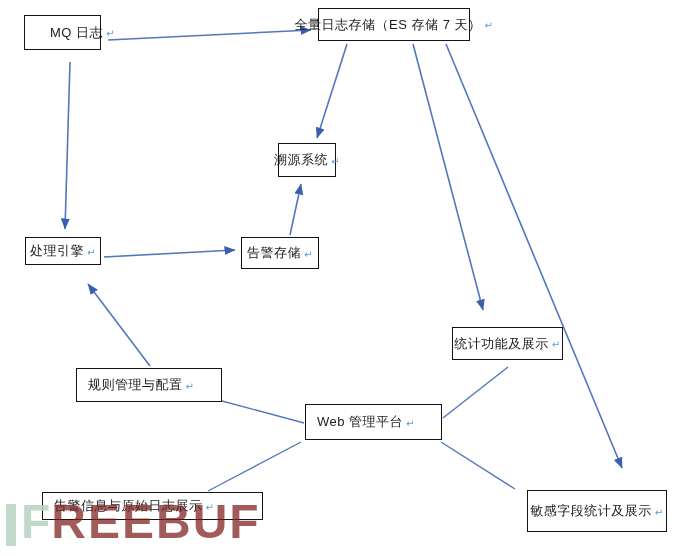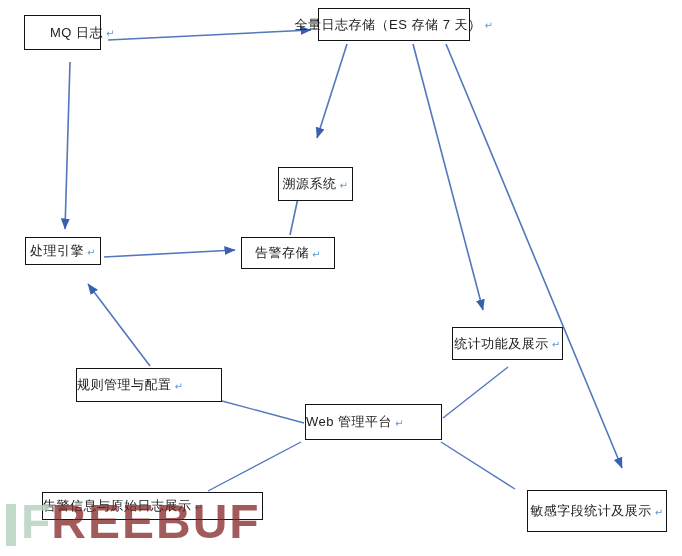--- a/index.html
+++ b/index.html
@@ -7,21 +7,21 @@
     position:relative; width:682px; height:556px; background:#ffffff;
     font-family:"Liberation Sans","DejaVu Sans",sans-serif; overflow:hidden;
   }
   svg.edges { position:absolute; left:0; top:0; z-index:1; }
   .node {
     position:absolute; box-sizing:border-box; background:#ffffff;
     border:1.5px solid #141414; display:flex; align-items:center;
     justify-content:center; font-size:13px; color:#1c1c1c;
     white-space:nowrap; z-index:2; letter-spacing:0.5px;
   }
-  .node.align-left { justify-content:flex-start; }
+  .node.align-left { justify-content:flex-start; padding-left:11px; }
   .ret { color:#5B9BD5; font-size:10px; margin-left:3px; transform:translateY(1px); }
   .watermark {
     position:absolute; left:6px; top:498px; display:flex; align-items:flex-start;
     z-index:5; pointer-events:none; line-height:1;
   }
   .wm-bar { width:10px; height:42px; background:#b7d3c1; opacity:0.85; margin-right:5px; margin-top:6px; }
   .wm-f { color:#b7d3c1; font-size:48px; font-weight:bold; opacity:0.85; margin-right:1px; }
   .wm-text { color:#7f1d1d; font-size:48px; font-weight:bold; letter-spacing:2px; opacity:0.72; }
 </style>
 </head>
@@ -54,31 +54,31 @@
   <div class="node" style="left:24px; top:15px; width:77px; height:35px;padding-left:40px;">
     <span>MQ 日志</span>
       <span class="ret">↵</span>
   </div>
 
   <div class="node" style="left:318px; top:8px; width:152px; height:33px;">
     <span>全量日志存储（ES 存储 7 天）</span>
       <span class="ret">↵</span>
   </div>
 
-  <div class="node" style="left:278px; top:143px; width:75px; height:34px;margin-top:24px;">
+  <div class="node" style="left:278px; top:143px; width:58px; height:34px;">
     <span>溯源系统</span>
       <span class="ret">↵</span>
   </div>
 
   <div class="node" style="left:25px; top:237px; width:76px; height:28px;">
     <span>处理引擎</span>
       <span class="ret">↵</span>
   </div>
 
-  <div class="node" style="left:241px; top:237px; width:94px; height:32px;">
+  <div class="node" style="left:241px; top:237px; width:78px; height:32px;">
     <span>告警存储</span>
       <span class="ret">↵</span>
   </div>
 
   <div class="node" style="left:452px; top:327px; width:111px; height:33px;">
     <span>统计功能及展示</span>
       <span class="ret">↵</span>
   </div>
 
   <div class="node align-left" style="left:76px; top:368px; width:146px; height:34px;">

